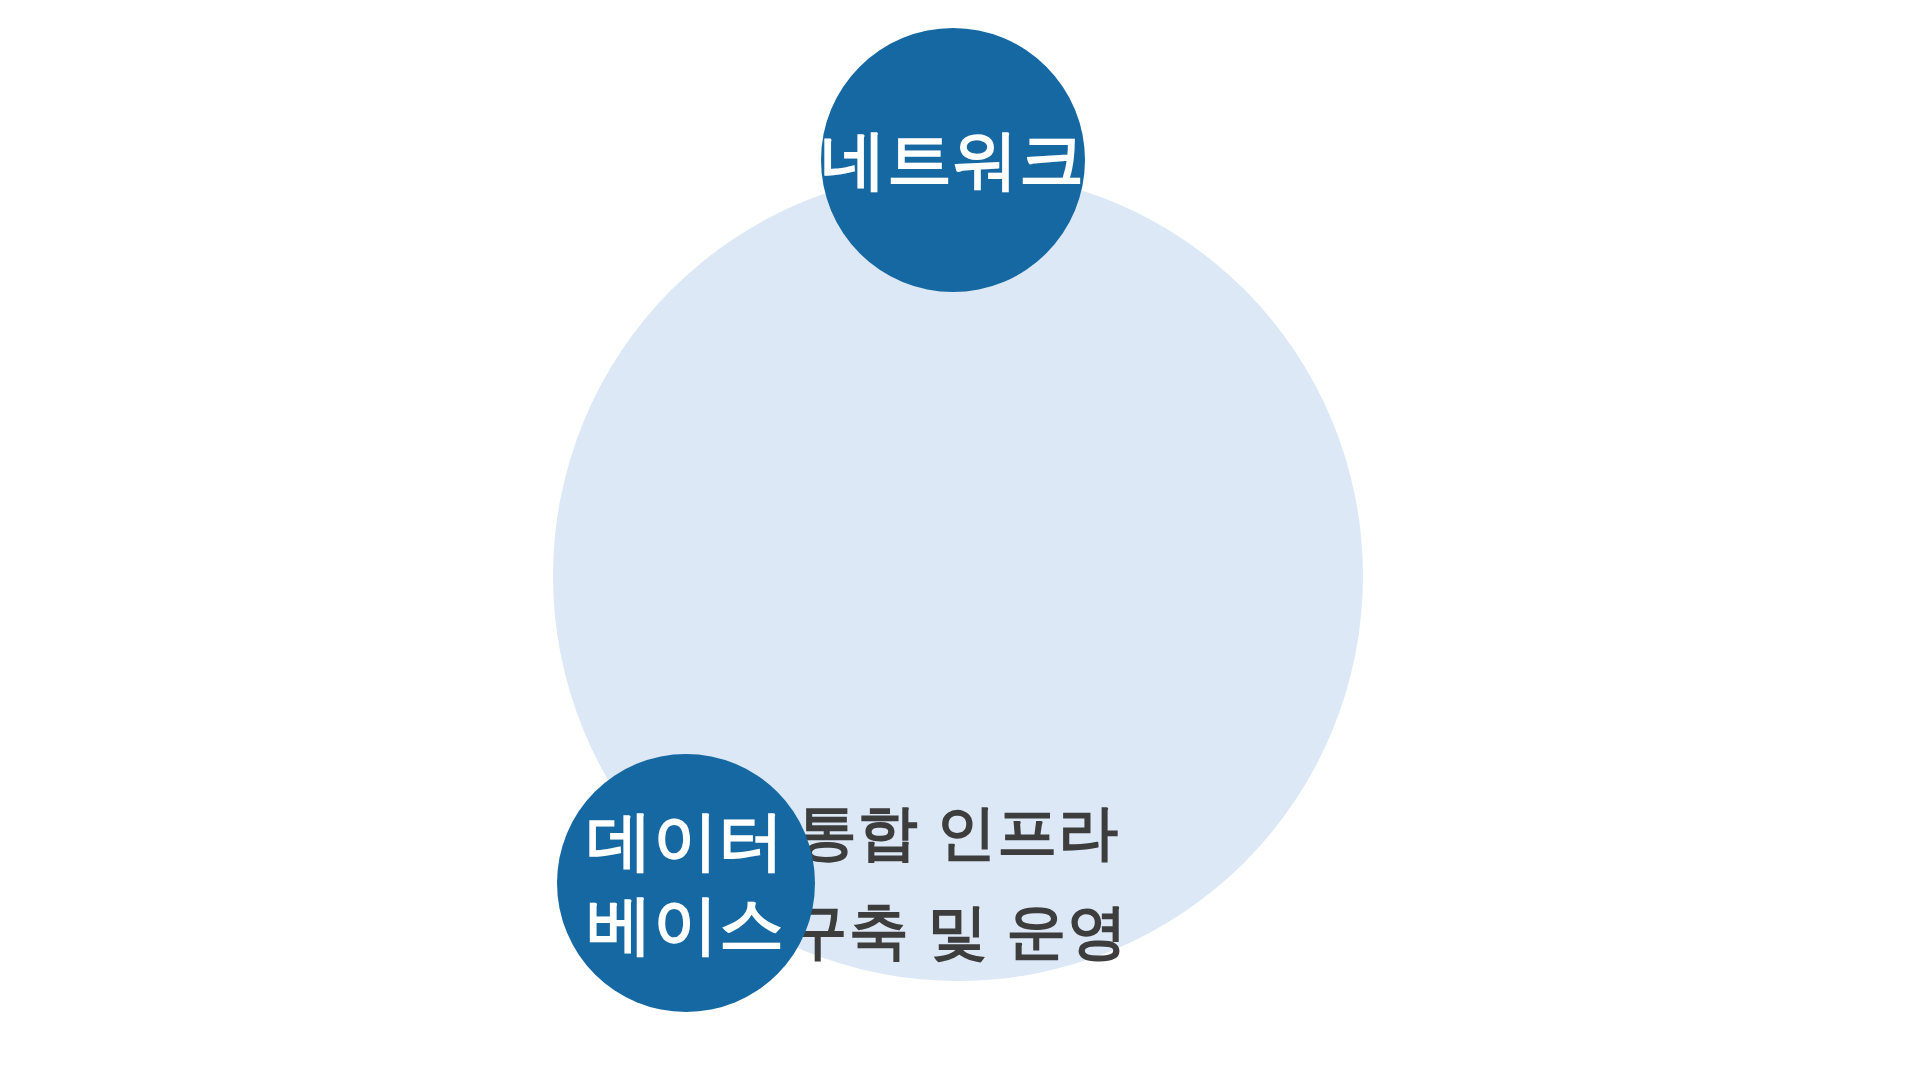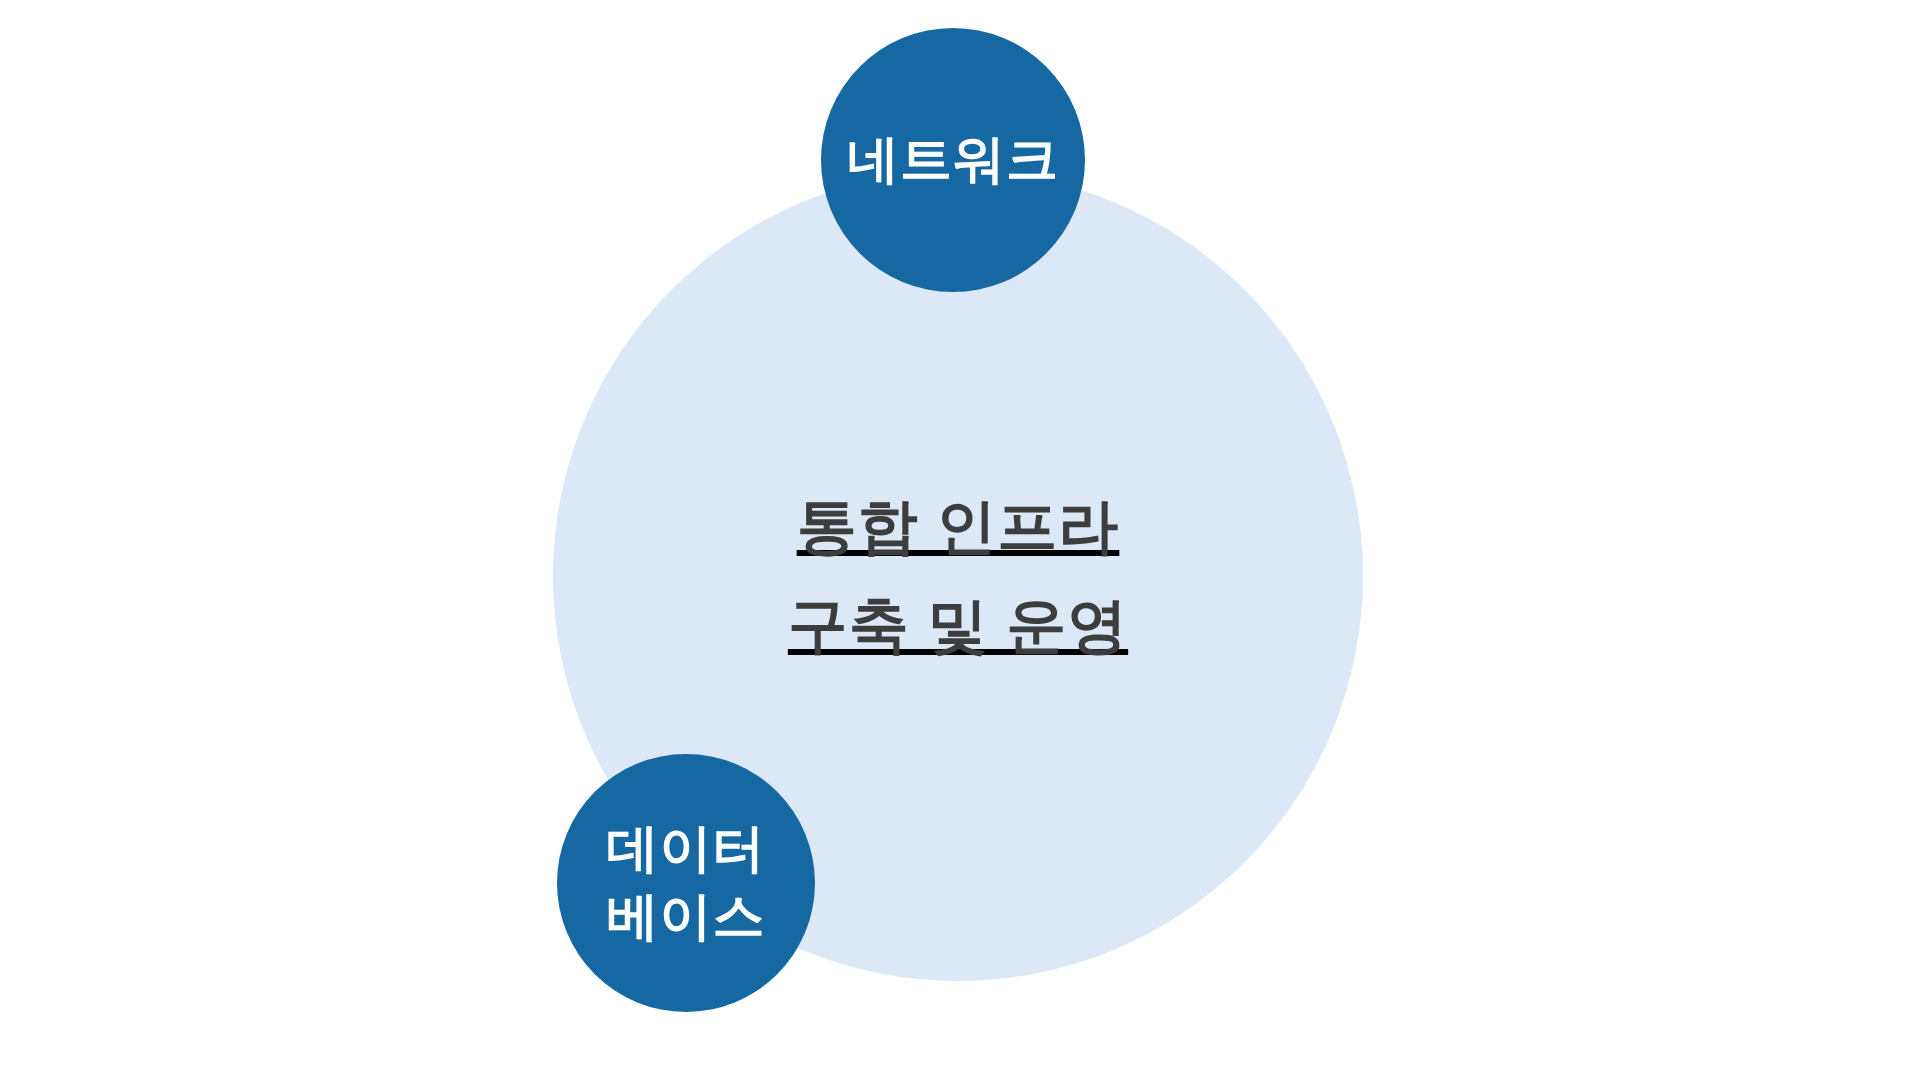--- a/index.html
+++ b/index.html
@@ -22,23 +22,22 @@
     background:var(--background);
   }
   .hub{
     position:absolute;
     left:958px; top:576px;
     width:810px; height:810px;
     transform:translate(-50%,-50%);
     border-radius:50%;
     background:var(--hub-fill);
     display:flex;
-    align-items:center;
+    align-items:flex-end;
     justify-content:center;
-    text-decoration:underline;
   }
   .hub-label{
     color:var(--hub-text);
     font-size:60px;
     font-weight:bold;
     text-align:center;
     line-height:1.65;
     white-space:pre-line;
     letter-spacing:1px;
   }
@@ -47,21 +46,21 @@
     width:264px; height:264px;
     transform:translate(-50%,-50%);
     border-radius:50%;
     background:var(--node-fill);
     display:flex;
     align-items:center;
     justify-content:center;
   }
   .node-label{
     color:var(--node-text);
-    font-size:52px;
+    font-size:65px;
     font-weight:bold;
     text-align:right;
     line-height:1.3;
     white-space:pre-line;
     letter-spacing:1px;
   }
   .node-network{left:953px;top:160px;}
   .node-consulting{left:530px;top:478px;}
   .node-server{left:1386px;top:476px;width:260px;height:260px;}
   .node-database{left:686px;top:883px;width:258px;height:258px;}

